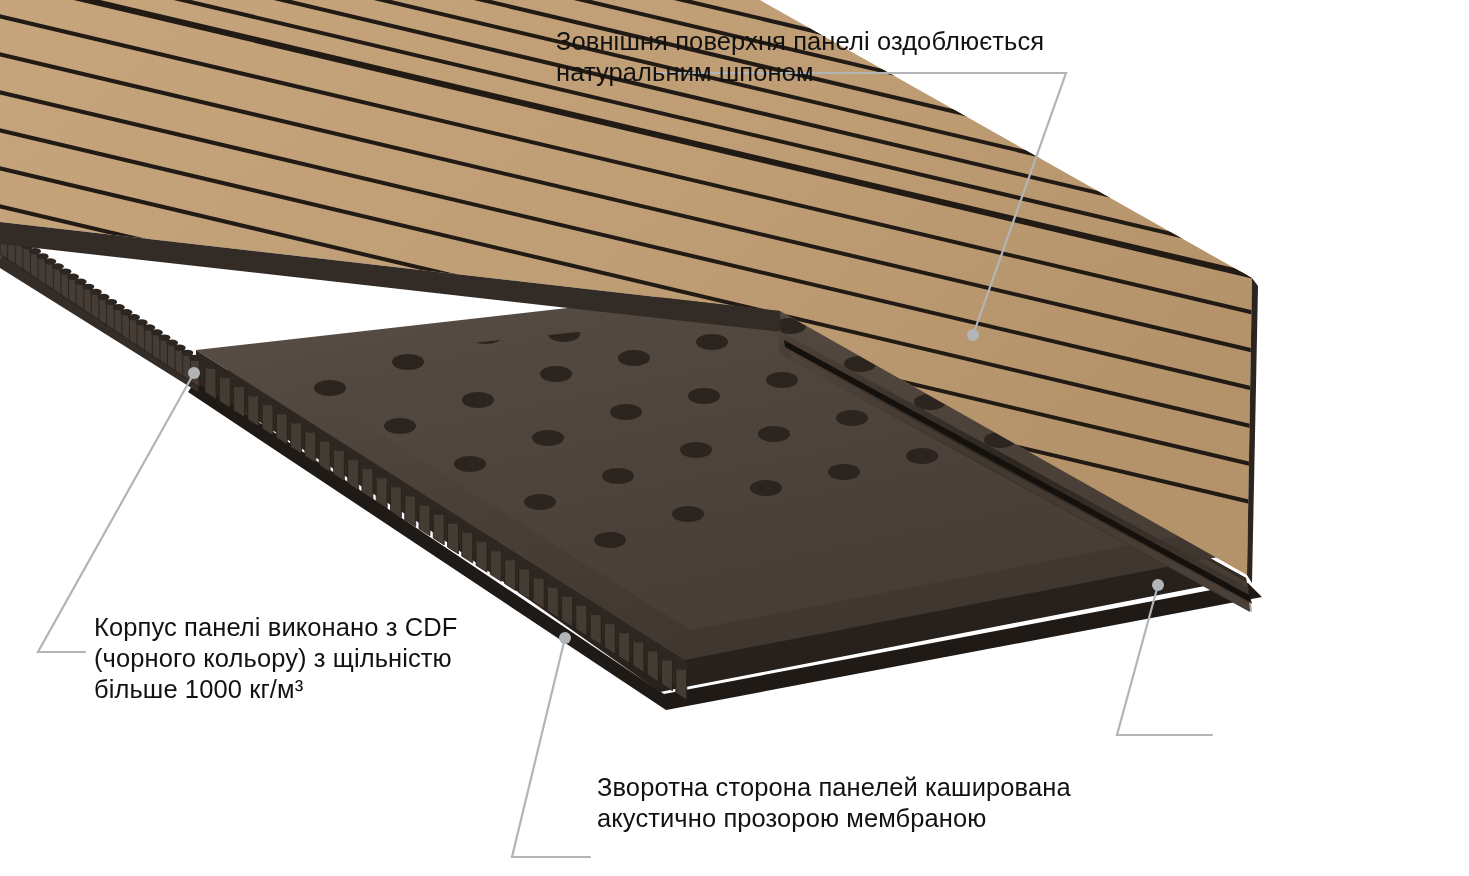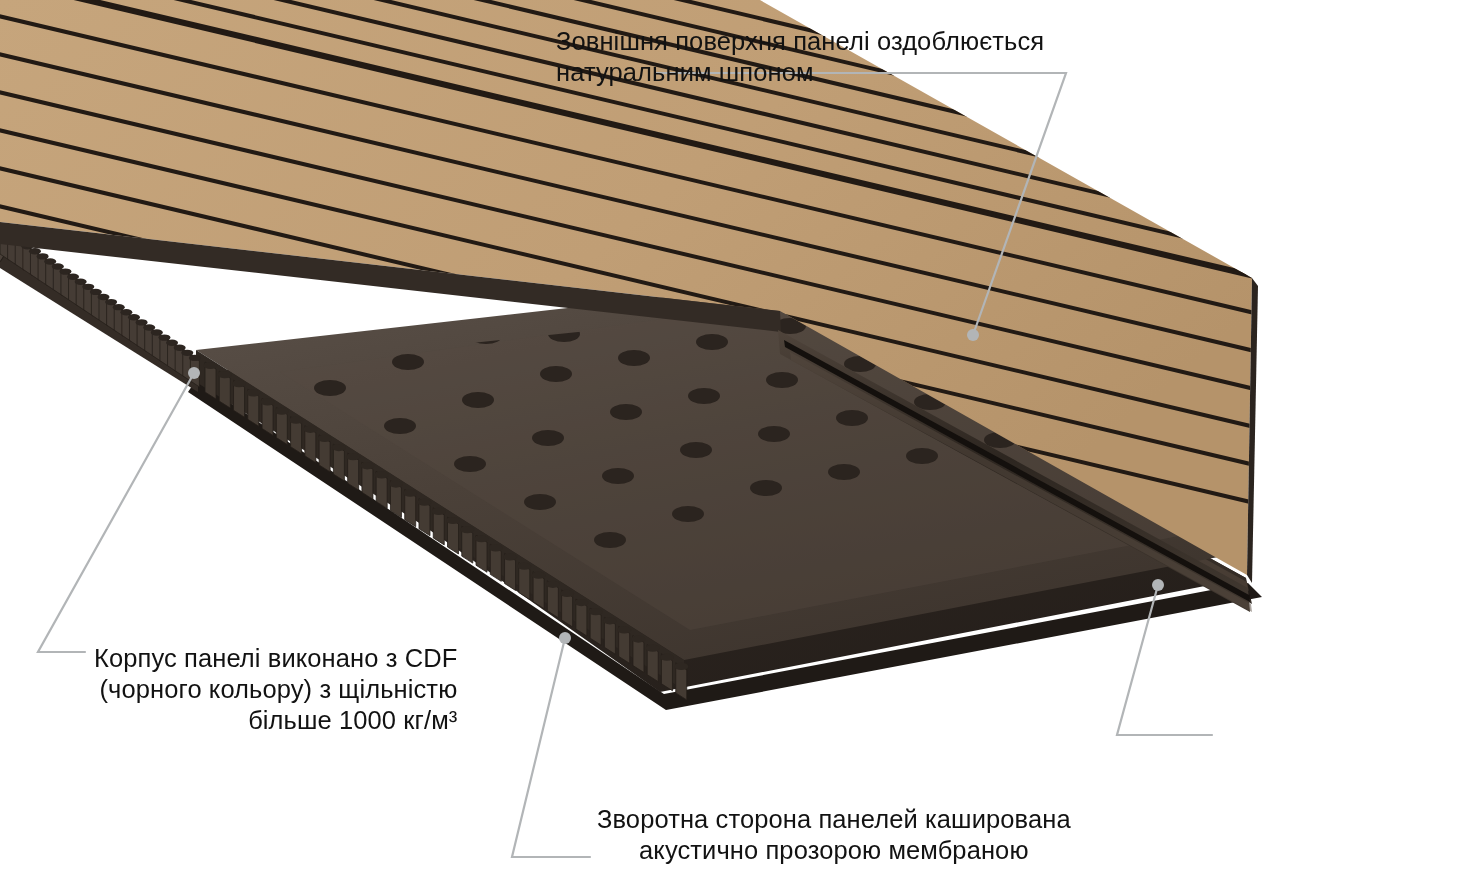--- a/index.html
+++ b/index.html
@@ -32,27 +32,25 @@
     letter-spacing: 0.1px;
     white-space: pre-line;
     font-weight: 400;
   }
   #callout-veneer {
     left: 556px;
     top: 26px;
   }
   #callout-core {
     left: 94px;
-    top: 643px;
-    text-align: right;
+    top: 612px;
   }
   #callout-membrane {
     left: 597px;
-    top: 804px;
-    text-align: center;
+    top: 772px;
   }
   #callout-joint {
     left: 1222px;
     top: 702px;
   }
 </style>
 </head>
 <body>
 
 <div id="stage">

